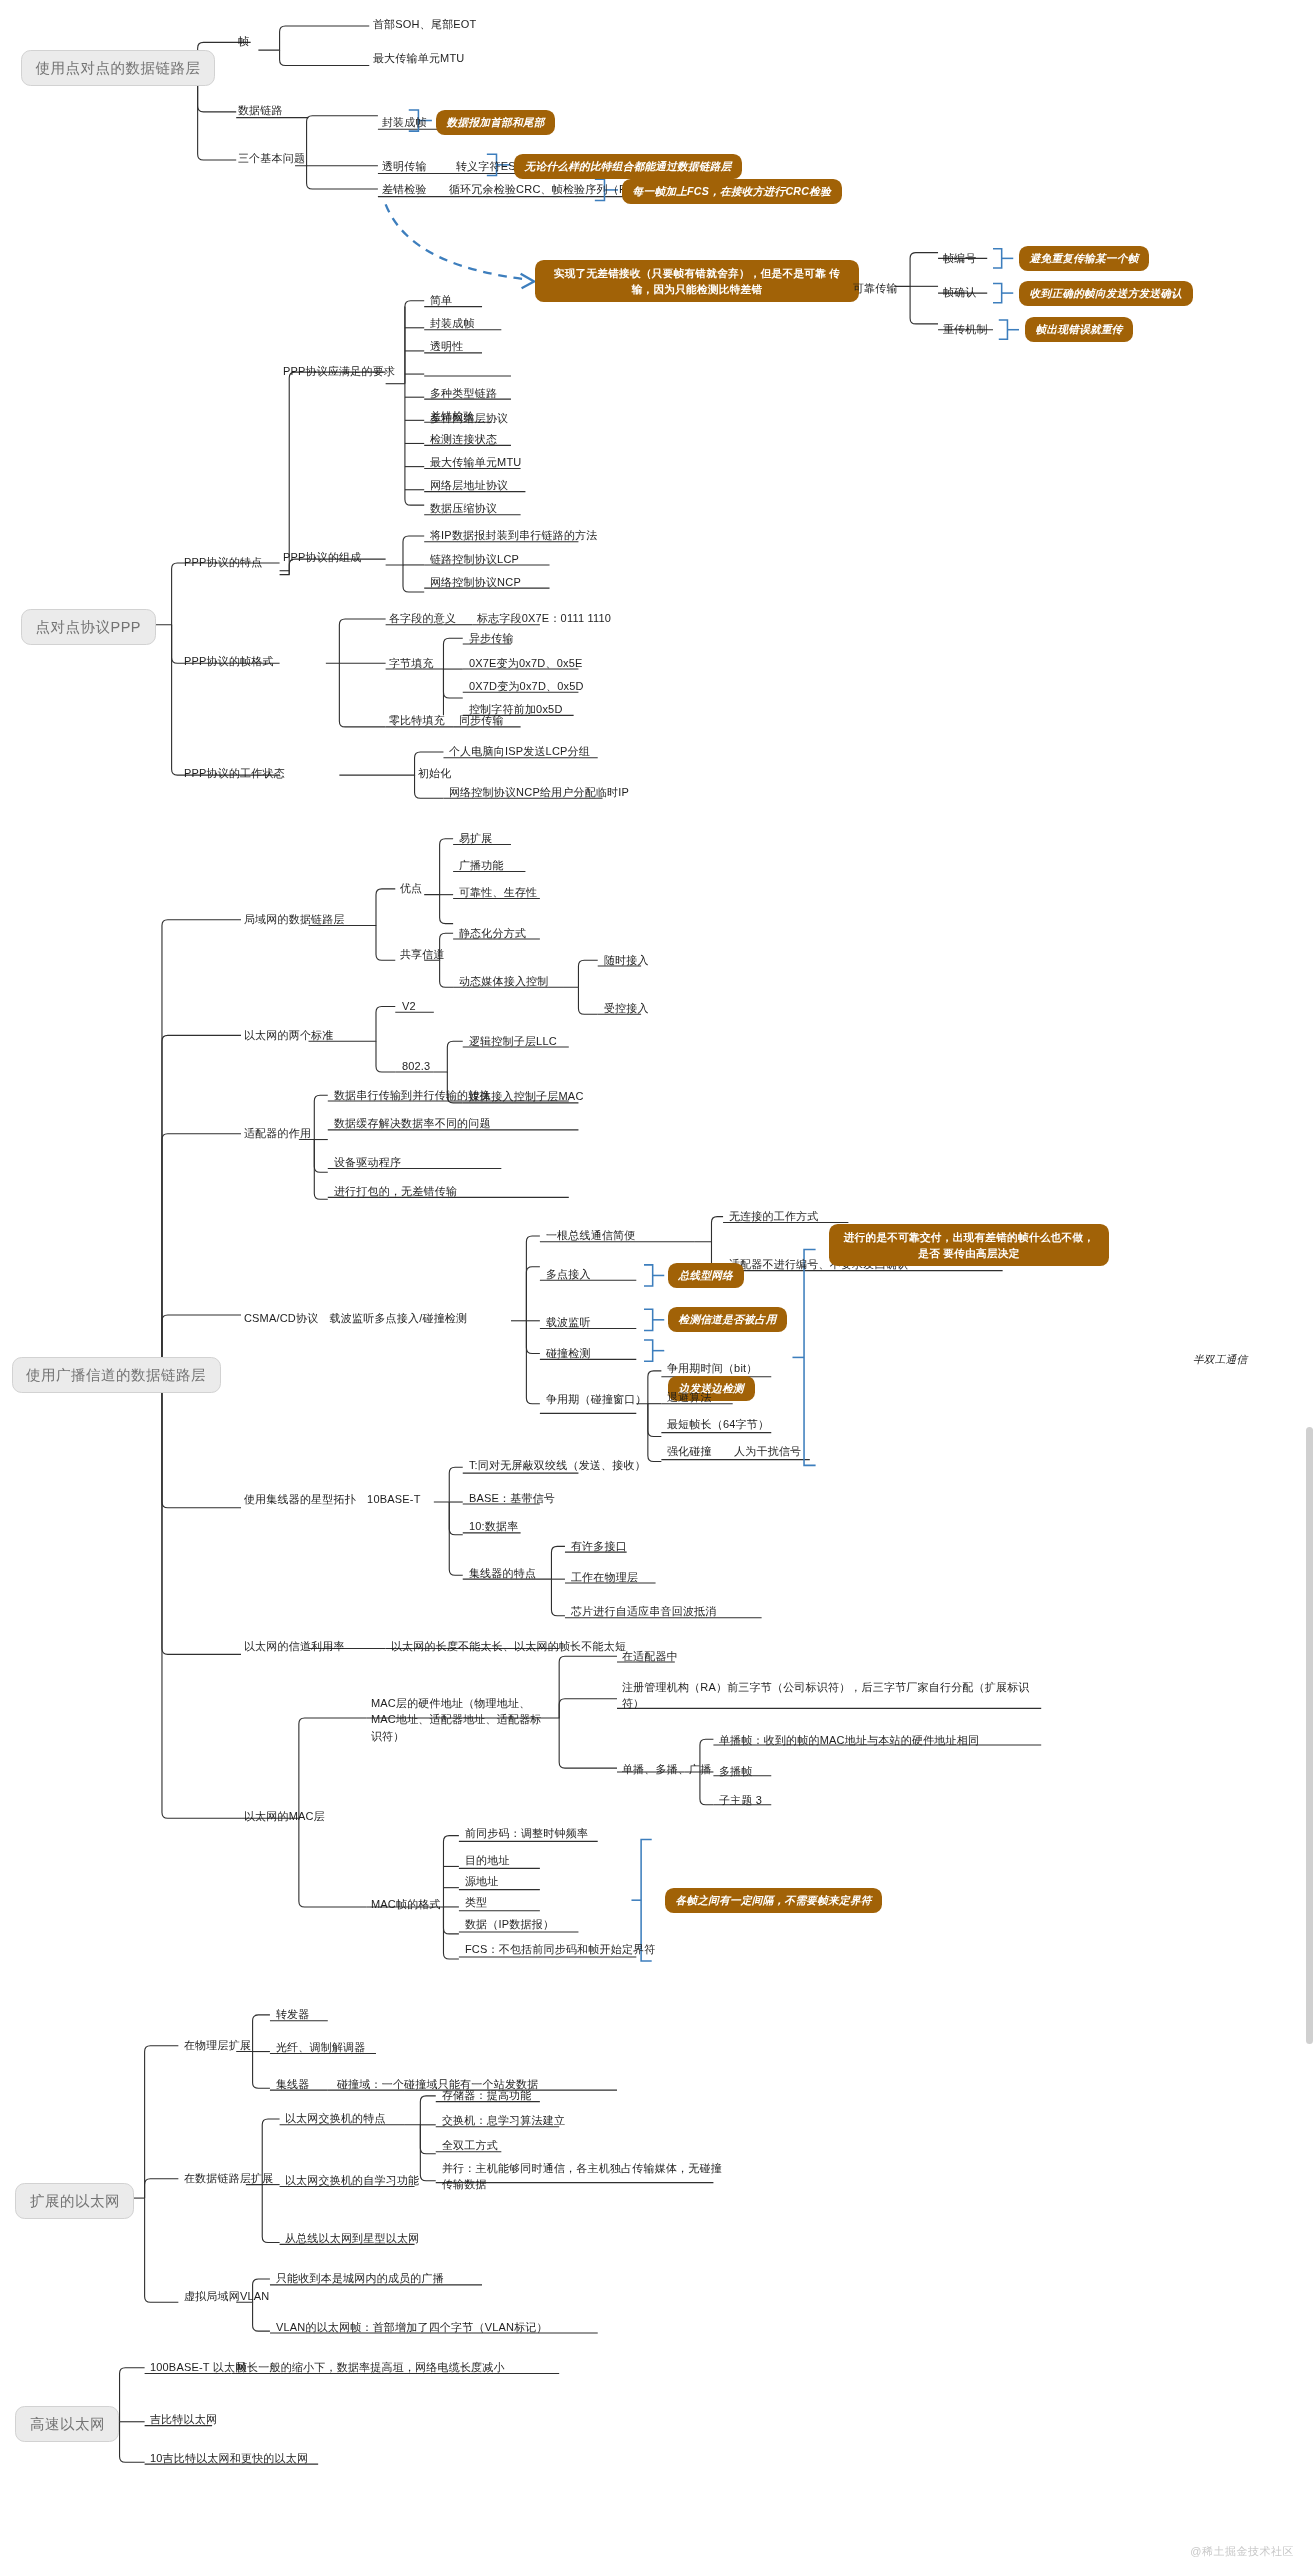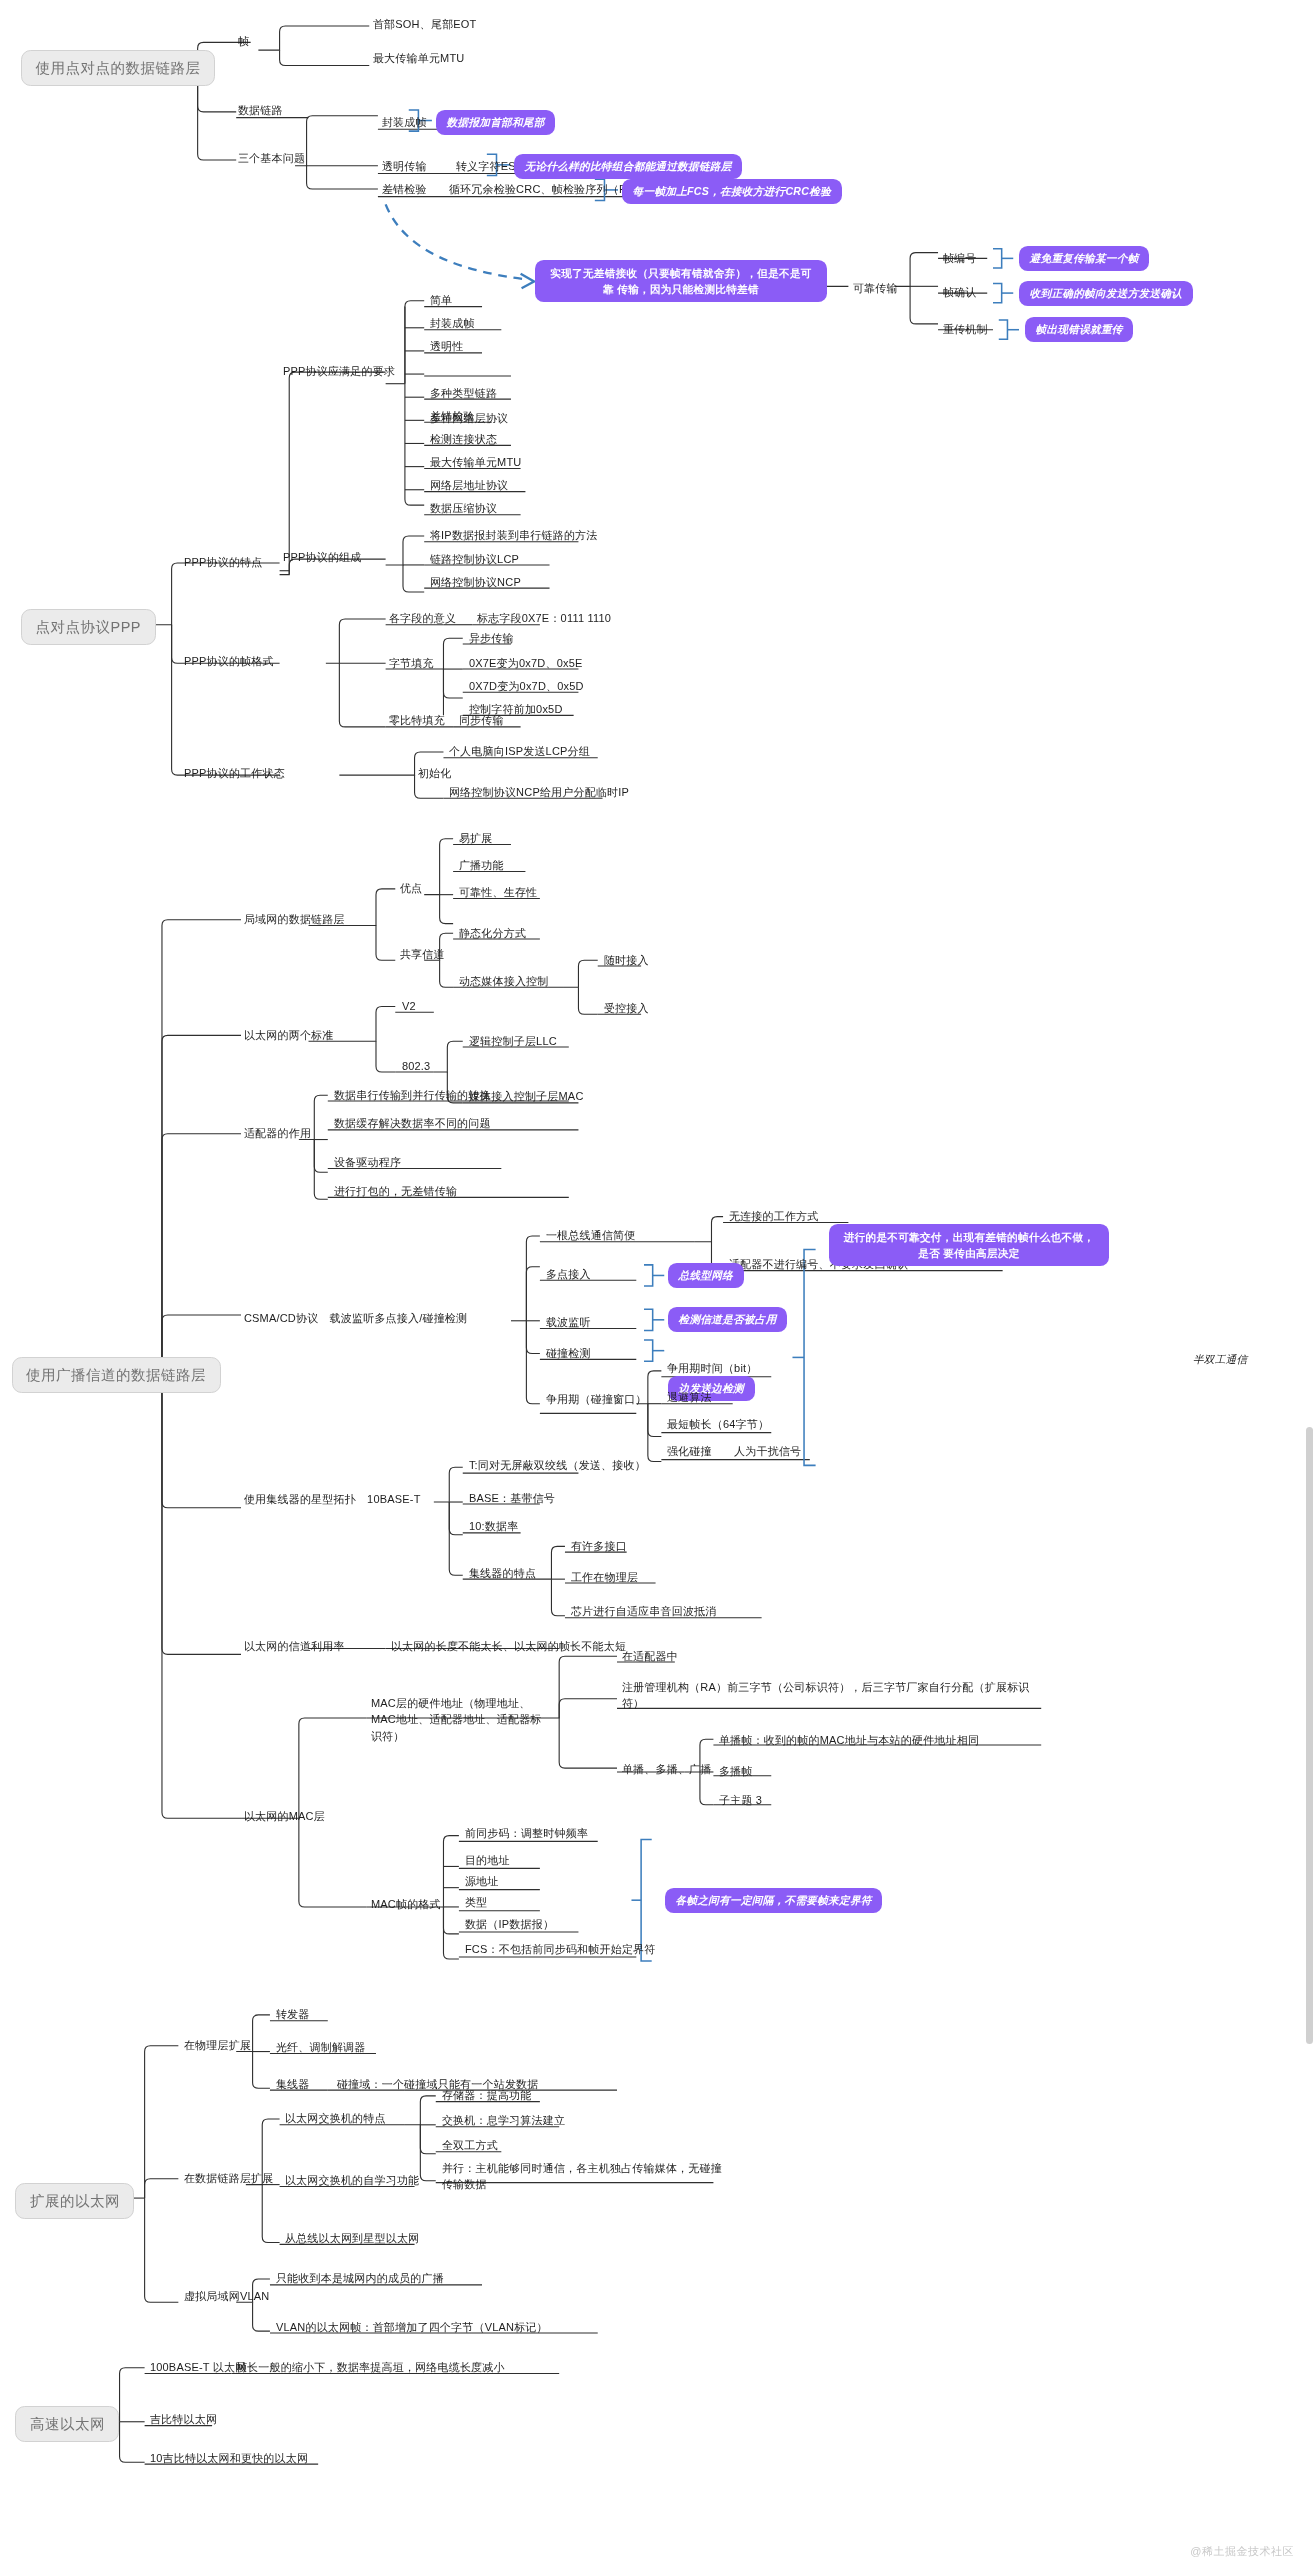--- a/index.html
+++ b/index.html
@@ -17,21 +17,21 @@
 
   .root{
     background:#ebebeb;border:1px solid #d2d2d2;border-radius:9.6px;
     padding:6.7px 13.5px;font-size:14.5px;color:#737373;letter-spacing:0.5px;
   }
   .plain{
     font-size:11px;color:#1d1d1d;padding:1.9px 2.9px;letter-spacing:0.2px;
   }
   .plain.wrap{white-space:normal;line-height:1.5;}
   .dark{
-    background:#8b5cf6;color:#fff;border-radius:8.7px;
+    background:#a16207;color:#fff;border-radius:8.7px;
     padding:4.8px 10.6px;font-size:10.6px;font-style:italic;font-weight:bold;
     letter-spacing:0.3px;
   }
   .dark.wrap{white-space:normal;text-align:center;line-height:1.55;font-style:normal;}
   .blueitalic{font-size:10.6px;font-style:italic;color:#1a1a1a;letter-spacing:0.3px;padding:1.9px;}
 
   .watermark{
     position:absolute;right:21px;bottom:17.4px;color:#c9c9c9;font-size:11px;
     letter-spacing:0.5px;
   }
@@ -348,21 +348,21 @@
   <div class="node plain" style="left:379px;top:113px;">封装成帧</div>
   <div class="node plain" style="left:379px;top:157px;">透明传输</div>
   <div class="node plain" style="left:453px;top:157px;">转义字符ESC</div>
   <div class="node plain" style="left:379px;top:180px;">差错检验</div>
   <div class="node plain" style="left:446px;top:180px;">循环冗余检验CRC、帧检验序列（FCS/冗余码）</div>
 
   <div class="node dark" style="left:436px;top:110px;">数据报加首部和尾部</div>
   <div class="node dark" style="left:514px;top:154px;">无论什么样的比特组合都能通过数据链路层</div>
   <div class="node dark" style="left:622px;top:179px;">每一帧加上FCS，在接收方进行CRC检验</div>
 
-  <div class="node dark wrap" style="left:535px;top:260px;width:292px;">实现了无差错接收（只要帧有错就舍弃），但是不是可靠
+  <div class="node dark wrap" style="left:535px;top:260px;width:324px;">实现了无差错接收（只要帧有错就舍弃），但是不是可靠
 传输，因为只能检测比特差错</div>
 
   <div class="node plain" style="left:850px;top:279px;">可靠传输</div>
   <div class="node plain" style="left:940px;top:249px;">帧编号</div>
   <div class="node plain" style="left:940px;top:283px;">帧确认</div>
   <div class="node plain" style="left:940px;top:320px;">重传机制</div>
   <div class="node dark" style="left:1019px;top:246px;">避免重复传输某一个帧</div>
   <div class="node dark" style="left:1019px;top:281px;">收到正确的帧向发送方发送确认</div>
   <div class="node dark" style="left:1025px;top:317px;">帧出现错误就重传</div>
 

